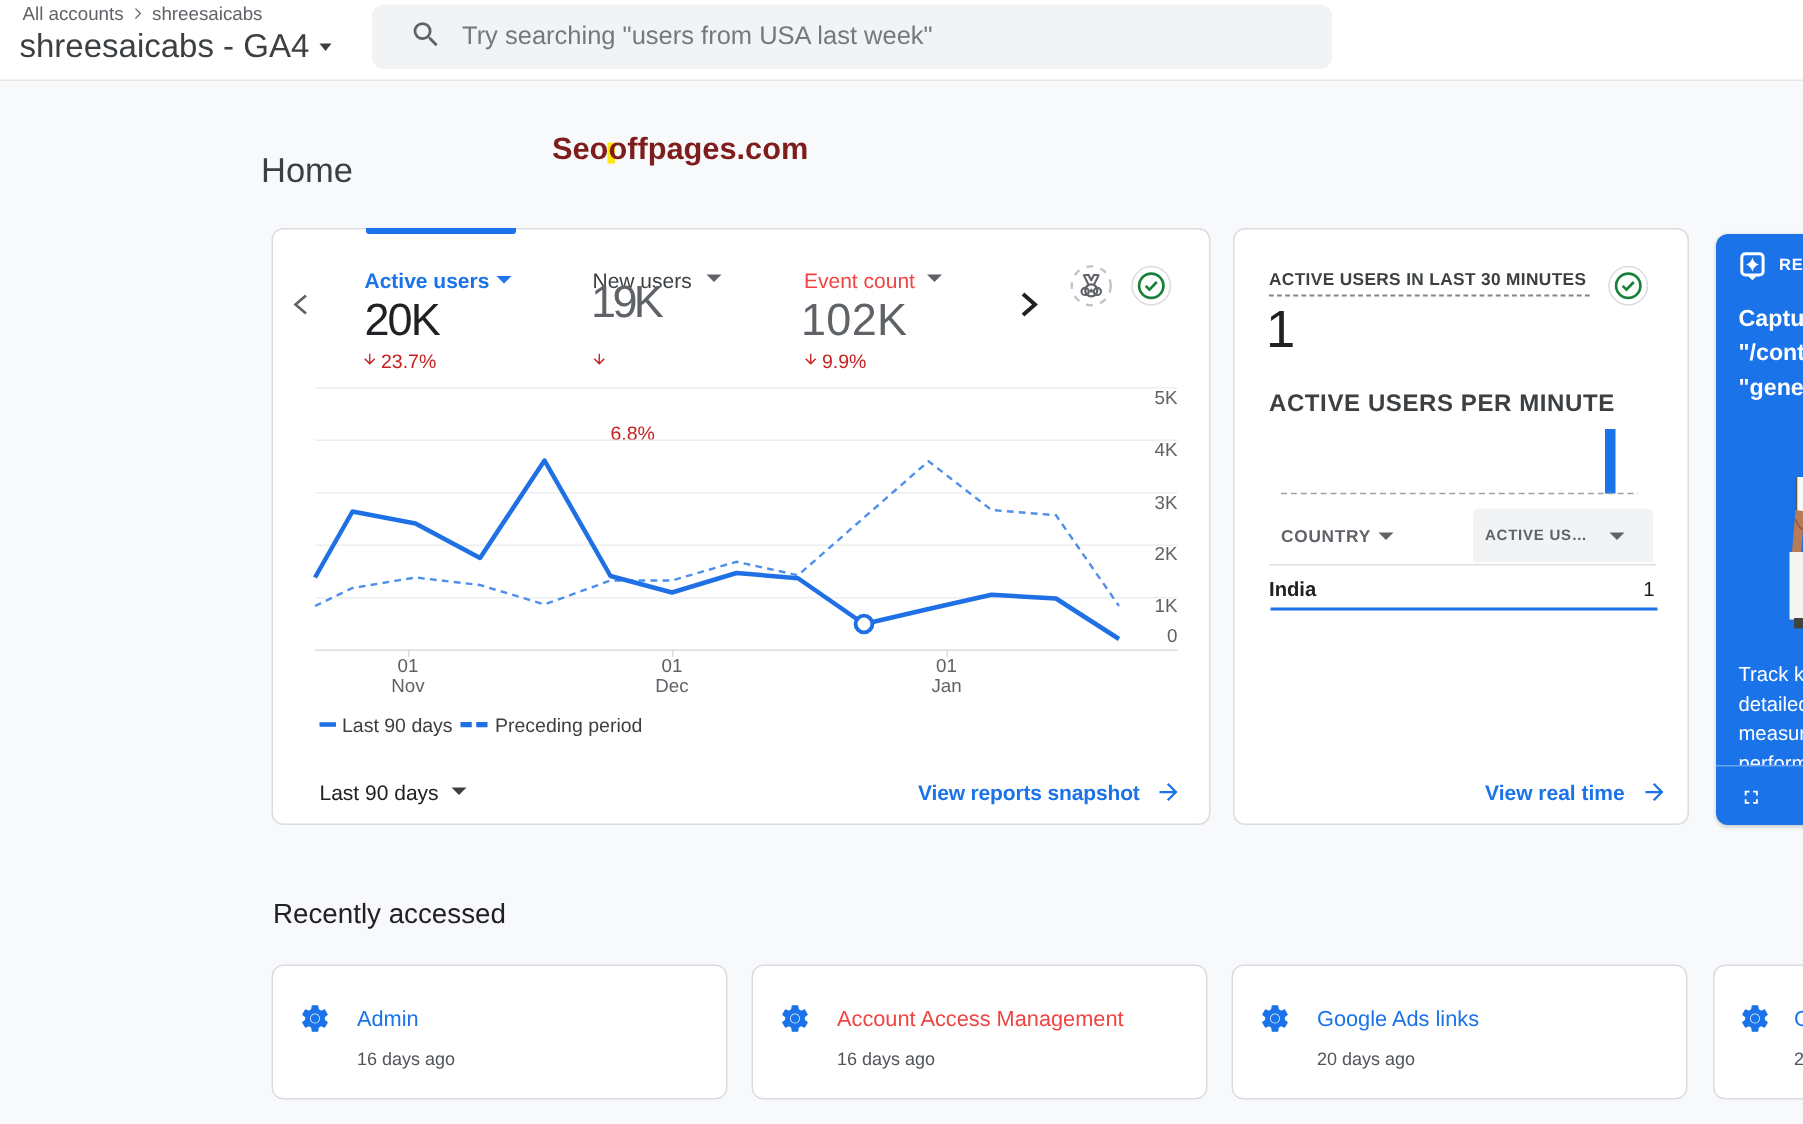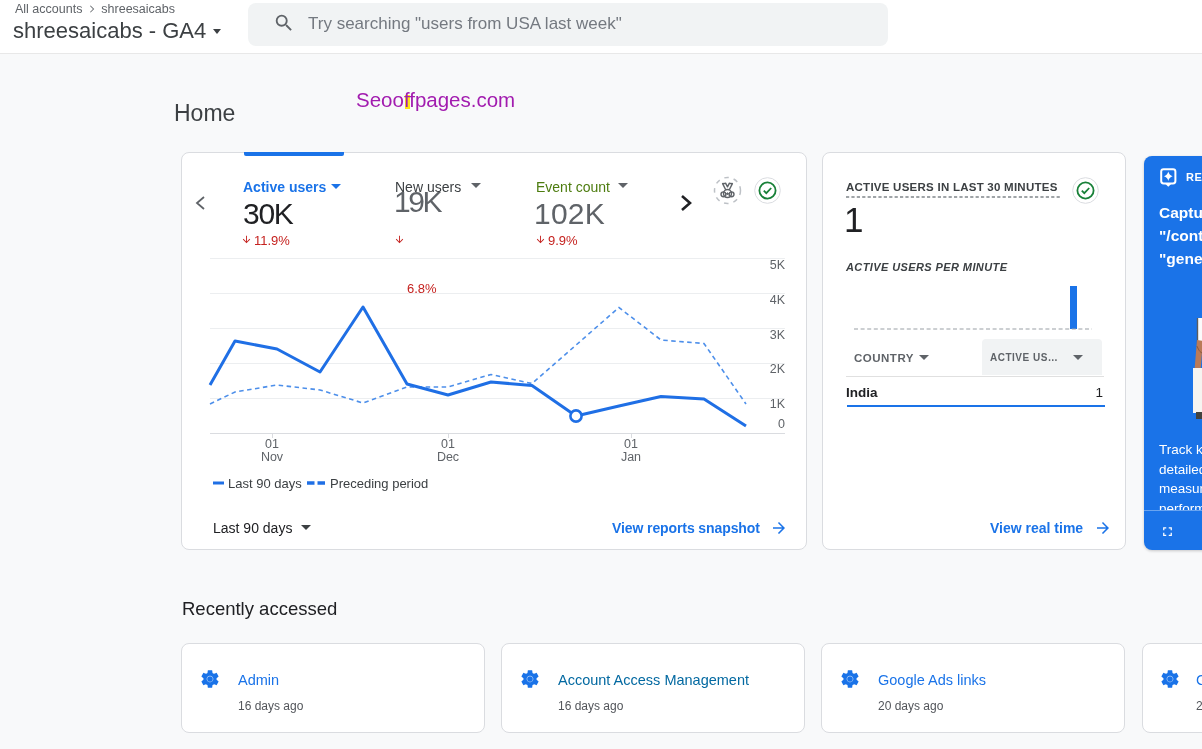--- a/index.html
+++ b/index.html
@@ -22,49 +22,49 @@
 <div class="abs tri-down" style="left:213px;top:29px;color:#3c4043;border-left-width:4.5px;border-right-width:4.5px;border-top-width:5px;"></div>
 
 <div class="abs" style="left:248px;top:3px;width:640px;height:43px;background:#f1f3f4;border-radius:8px;"></div>
 <svg class="abs" style="left:273px;top:12px;" width="22" height="22" viewBox="0 0 24 24">
     <path d="M15.5 14h-.79l-.28-.27A6.47 6.47 0 0016 9.5 6.5 6.5 0 109.5 16c1.61 0 3.09-.59 4.23-1.57l.27.28v.79l5 4.99L20.49 19l-4.99-5zm-6 0C7.01 14 5 11.99 5 9.5S7.01 5 9.5 5 14 7.01 14 9.5 11.99 14 9.5 14z" fill="#5f6368"></path>
   </svg>
 <div class="abs" style="left:308px;top:14px;font-size:17px;color:#747980;">Try searching "users from USA last week"</div>
 
 <div class="abs" style="left:174px;top:100px;font-size:23px;color:#3c4043;">Home</div>
 <div class="abs" style="left:405px;top:95px;width:5px;height:14px;background:#ffe615;"></div>
-<div class="abs" style="left:356px;top:88px;font-size:20.5px;font-weight:normal;color:#a21caf;">Seooffpages.com</div>
+<div class="abs" style="left:368px;top:88px;font-size:20.5px;font-weight:bold;color:#7f1d1d;">Seooffpages.com</div>
 
 <div class="card" style="left:181px;top:152px;width:626px;height:398px;"></div>
 <div class="abs" style="left:244px;top:152px;width:100px;height:4px;background:#1a73e8;border-radius:0 0 2px 2px;"></div>
 
 <svg class="abs" style="left:193px;top:195px;" width="14" height="16" viewBox="0 0 14 16">
     <path d="M11 2L4 8l7 6" fill="none" stroke="#5f6368" stroke-width="1.8"></path>
   </svg>
 <svg class="abs" style="left:679px;top:194px;" width="14" height="18" viewBox="0 0 14 18">
     <path d="M3 2l8 7-8 7" fill="none" stroke="#202124" stroke-width="2.6"></path>
   </svg>
 
 <div class="abs" style="left:243px;top:179px;font-size:14px;font-weight:bold;color:#1a73e8;">Active users</div>
 <div class="abs tri-down" style="left:331px;top:184px;color:#1a73e8;"></div>
-<div class="abs" style="left:243px;top:197px;font-size:30px;color:#202124;letter-spacing:-1.3px;">30K</div>
+<div class="abs" style="left:243px;top:197px;font-size:30px;color:#202124;letter-spacing:-1.3px;">20K</div>
 <svg class="abs" style="left:241px;top:234px;" width="11" height="11" viewBox="0 0 24 24">
     <path d="M20 12l-1.41-1.41L13 16.17V4h-2v12.17l-5.58-5.59L4 12l8 8 8-8z" fill="#c5221f"></path>
   </svg>
-<div class="abs" style="left:254px;top:233px;font-size:13px;color:#c5221f;">11.9%</div>
+<div class="abs" style="left:254px;top:233px;font-size:13px;color:#c5221f;">23.7%</div>
 
 <div class="abs" style="left:395px;top:179px;font-size:14px;color:#3c4043;">New users</div>
 <div class="abs tri-down" style="left:471px;top:183px;color:#5f6368;"></div>
 <div class="abs" style="left:394px;top:185px;font-size:30px;color:#5f6368;letter-spacing:-2.4px;">19K</div>
 <svg class="abs" style="left:394px;top:234px;" width="11" height="11" viewBox="0 0 24 24">
     <path d="M20 12l-1.41-1.41L13 16.17V4h-2v12.17l-5.58-5.59L4 12l8 8 8-8z" fill="#c5221f"></path>
   </svg>
 <div class="abs" style="left:407px;top:233px;font-size:13px;color:#c5221f;margin-top:48px;">6.8%</div>
 
-<div class="abs" style="left:536px;top:179px;font-size:14px;color:#4d7c0f;">Event count</div>
+<div class="abs" style="left:536px;top:179px;font-size:14px;color:#ef4444;">Event count</div>
 <div class="abs tri-down" style="left:618px;top:183px;color:#5f6368;"></div>
 <div class="abs" style="left:534px;top:197px;font-size:30px;color:#5f6368;letter-spacing:0.2px;">102K</div>
 <svg class="abs" style="left:535px;top:234px;" width="11" height="11" viewBox="0 0 24 24">
     <path d="M20 12l-1.41-1.41L13 16.17V4h-2v12.17l-5.58-5.59L4 12l8 8 8-8z" fill="#c5221f"></path>
   </svg>
 <div class="abs" style="left:548px;top:233px;font-size:13px;color:#c5221f;">9.9%</div>
 
 <svg class="abs" style="left:713px;top:176px;" width="29" height="29" viewBox="0 0 29 29">
   <circle cx="14.5" cy="14.5" r="13" fill="none" stroke="#bdc1c6" stroke-width="1.5" stroke-dasharray="4.6 5"></circle>
   <path d="M9.6 7.6l3.6 7.2 M12.6 7.2l1.9 3.6 M19.4 7.6l-3.6 7.2 M16.4 7.2l-1.9 3.6 M9.6 7.6l3-0.4 M19.4 7.6l-3-0.4" stroke="#5f6368" stroke-width="1.4" fill="none" stroke-linecap="round"></path>
@@ -131,21 +131,21 @@
 <div class="abs" style="left:846px;top:181px;font-size:11.5px;font-weight:bold;color:#3c4043;letter-spacing:.25px;">ACTIVE USERS IN LAST 30 MINUTES</div>
 <svg class="abs" style="left:846px;top:196px;" width="214" height="2">
     <line x1="0" y1="1" x2="214" y2="1" stroke="#80868b" stroke-width="1.4" stroke-dasharray="3.2 2.2"></line>
   </svg>
 <svg class="abs" style="left:1072px;top:177px;" width="27" height="27" viewBox="0 0 27 27">
   <circle cx="13.5" cy="13.5" r="12.8" fill="#fff" stroke="#dadce0" stroke-width="1"></circle>
   <circle cx="13.5" cy="13.5" r="8.1" fill="none" stroke="#188038" stroke-width="1.8"></circle>
   <path d="M9.8 13.6l2.5 2.5 4.9-5.1" fill="none" stroke="#188038" stroke-width="1.8"></path>
 </svg>
 <div class="abs" style="left:844px;top:200px;font-size:35px;color:#202124;">1</div>
-<div class="abs" style="left:846px;top:261px;font-size:11px;font-weight:bold;color:#3c4043;letter-spacing:.4px;font-style:italic;">ACTIVE USERS PER MINUTE</div>
+<div class="abs" style="left:846px;top:261px;font-size:16px;font-weight:bold;color:#3c4043;letter-spacing:.4px;">ACTIVE USERS PER MINUTE</div>
 <div class="abs" style="left:1070px;top:286px;width:7px;height:43px;background:#1a73e8;"></div>
 <svg class="abs" style="left:854px;top:328px;" width="238" height="2">
     <line x1="0" y1="1" x2="238" y2="1" stroke="#9aa0a6" stroke-width="1.1" stroke-dasharray="4 2.6"></line>
   </svg>
 
 <div class="abs" style="left:982px;top:339px;width:120px;height:36px;background:#f1f3f4;border-radius:4px 4px 0 0;"></div>
 <div class="abs" style="left:854px;top:352px;font-size:11.5px;font-weight:bold;color:#5f6368;letter-spacing:.5px;">COUNTRY</div>
 <div class="abs tri-down" style="left:919px;top:355px;color:#5f6368;"></div>
 <div class="abs" style="left:990px;top:352px;font-size:10px;font-weight:bold;color:#5f6368;letter-spacing:.5px;">ACTIVE US…</div>
 <div class="abs tri-down" style="left:1073px;top:355px;color:#5f6368;"></div>
@@ -196,21 +196,21 @@
     <path d="M19.14 12.94c.04-.3.06-.61.06-.94 0-.32-.02-.64-.07-.94l2.03-1.58c.18-.14.23-.41.12-.61l-1.92-3.32c-.12-.22-.37-.29-.59-.22l-2.39.96c-.5-.38-1.03-.7-1.62-.94l-.36-2.54c-.04-.24-.24-.41-.48-.41h-3.84c-.24 0-.43.17-.47.41L9.25 5.35c-.59.24-1.13.57-1.62.94L5.24 5.33c-.22-.08-.47 0-.59.22L2.74 8.87c-.12.21-.08.47.12.61l2.03 1.58c-.05.3-.09.63-.09.94s.02.64.07.94l-2.03 1.58c-.18.14-.23.41-.12.61l1.92 3.32c.12.22.37.29.59.22l2.39-.96c.5.38 1.03.7 1.62.94l.36 2.54c.05.24.24.41.48.41h3.84c.24 0 .44-.17.47-.41l.36-2.54c.59-.24 1.13-.56 1.62-.94l2.39.96c.22.08.47 0 .59-.22l1.92-3.32c.12-.22.07-.47-.12-.61l-2.03-1.58zM12 15.6c-1.98 0-3.6-1.62-3.6-3.6s1.62-3.6 3.6-3.6 3.6 1.62 3.6 3.6-1.62 3.6-3.6 3.6z" fill="#1a73e8"></path>
     <circle cx="12" cy="12" r="3.1" fill="#1a73e8"></circle>
   </svg>
 <div class="abs" style="left:238px;top:672px;font-size:14.5px;color:#1a73e8;">Admin</div>
 <div class="abs" style="left:238px;top:699px;font-size:12px;color:#52555a;">16 days ago</div>
 
 <svg class="abs ga-gear" style="left:519px;top:668px;" width="22" height="22" viewBox="0 0 24 24">
     <path d="M19.14 12.94c.04-.3.06-.61.06-.94 0-.32-.02-.64-.07-.94l2.03-1.58c.18-.14.23-.41.12-.61l-1.92-3.32c-.12-.22-.37-.29-.59-.22l-2.39.96c-.5-.38-1.03-.7-1.62-.94l-.36-2.54c-.04-.24-.24-.41-.48-.41h-3.84c-.24 0-.43.17-.47.41L9.25 5.35c-.59.24-1.13.57-1.62.94L5.24 5.33c-.22-.08-.47 0-.59.22L2.74 8.87c-.12.21-.08.47.12.61l2.03 1.58c-.05.3-.09.63-.09.94s.02.64.07.94l-2.03 1.58c-.18.14-.23.41-.12.61l1.92 3.32c.12.22.37.29.59.22l2.39-.96c.5.38 1.03.7 1.62.94l.36 2.54c.05.24.24.41.48.41h3.84c.24 0 .44-.17.47-.41l.36-2.54c.59-.24 1.13-.56 1.62-.94l2.39.96c.22.08.47 0 .59-.22l1.92-3.32c.12-.22.07-.47-.12-.61l-2.03-1.58zM12 15.6c-1.98 0-3.6-1.62-3.6-3.6s1.62-3.6 3.6-3.6 3.6 1.62 3.6 3.6-1.62 3.6-3.6 3.6z" fill="#1a73e8"></path>
     <circle cx="12" cy="12" r="3.1" fill="#1a73e8"></circle>
   </svg>
-<div class="abs" style="left:558px;top:672px;font-size:14.5px;color:#0369a1;">Account Access Management</div>
+<div class="abs" style="left:558px;top:672px;font-size:14.5px;color:#ef4444;">Account Access Management</div>
 <div class="abs" style="left:558px;top:699px;font-size:12px;color:#52555a;">16 days ago</div>
 
 <svg class="abs ga-gear" style="left:839px;top:668px;" width="22" height="22" viewBox="0 0 24 24">
     <path d="M19.14 12.94c.04-.3.06-.61.06-.94 0-.32-.02-.64-.07-.94l2.03-1.58c.18-.14.23-.41.12-.61l-1.92-3.32c-.12-.22-.37-.29-.59-.22l-2.39.96c-.5-.38-1.03-.7-1.62-.94l-.36-2.54c-.04-.24-.24-.41-.48-.41h-3.84c-.24 0-.43.17-.47.41L9.25 5.35c-.59.24-1.13.57-1.62.94L5.24 5.33c-.22-.08-.47 0-.59.22L2.74 8.87c-.12.21-.08.47.12.61l2.03 1.58c-.05.3-.09.63-.09.94s.02.64.07.94l-2.03 1.58c-.18.14-.23.41-.12.61l1.92 3.32c.12.22.37.29.59.22l2.39-.96c.5.38 1.03.7 1.62.94l.36 2.54c.05.24.24.41.48.41h3.84c.24 0 .44-.17.47-.41l.36-2.54c.59-.24 1.13-.56 1.62-.94l2.39.96c.22.08.47 0 .59-.22l1.92-3.32c.12-.22.07-.47-.12-.61l-2.03-1.58zM12 15.6c-1.98 0-3.6-1.62-3.6-3.6s1.62-3.6 3.6-3.6 3.6 1.62 3.6 3.6-1.62 3.6-3.6 3.6z" fill="#1a73e8"></path>
     <circle cx="12" cy="12" r="3.1" fill="#1a73e8"></circle>
   </svg>
 <div class="abs" style="left:878px;top:672px;font-size:14.5px;color:#1a73e8;">Google Ads links</div>
 <div class="abs" style="left:878px;top:699px;font-size:12px;color:#52555a;">20 days ago</div>
 
 <svg class="abs ga-gear" style="left:1159px;top:668px;" width="22" height="22" viewBox="0 0 24 24">

